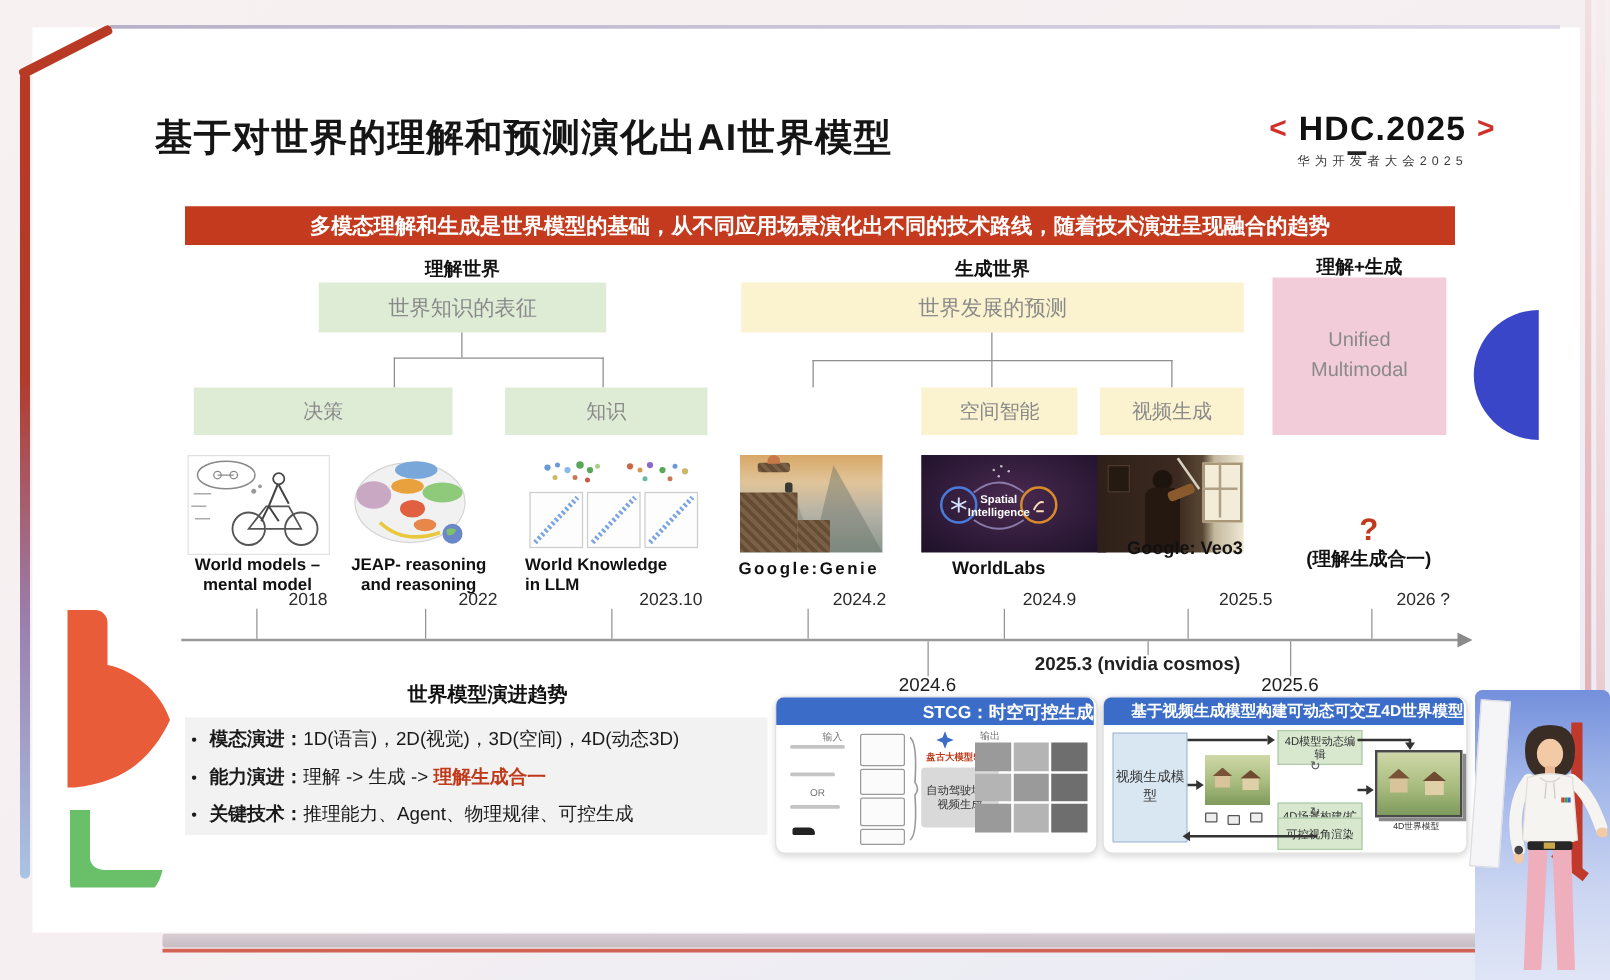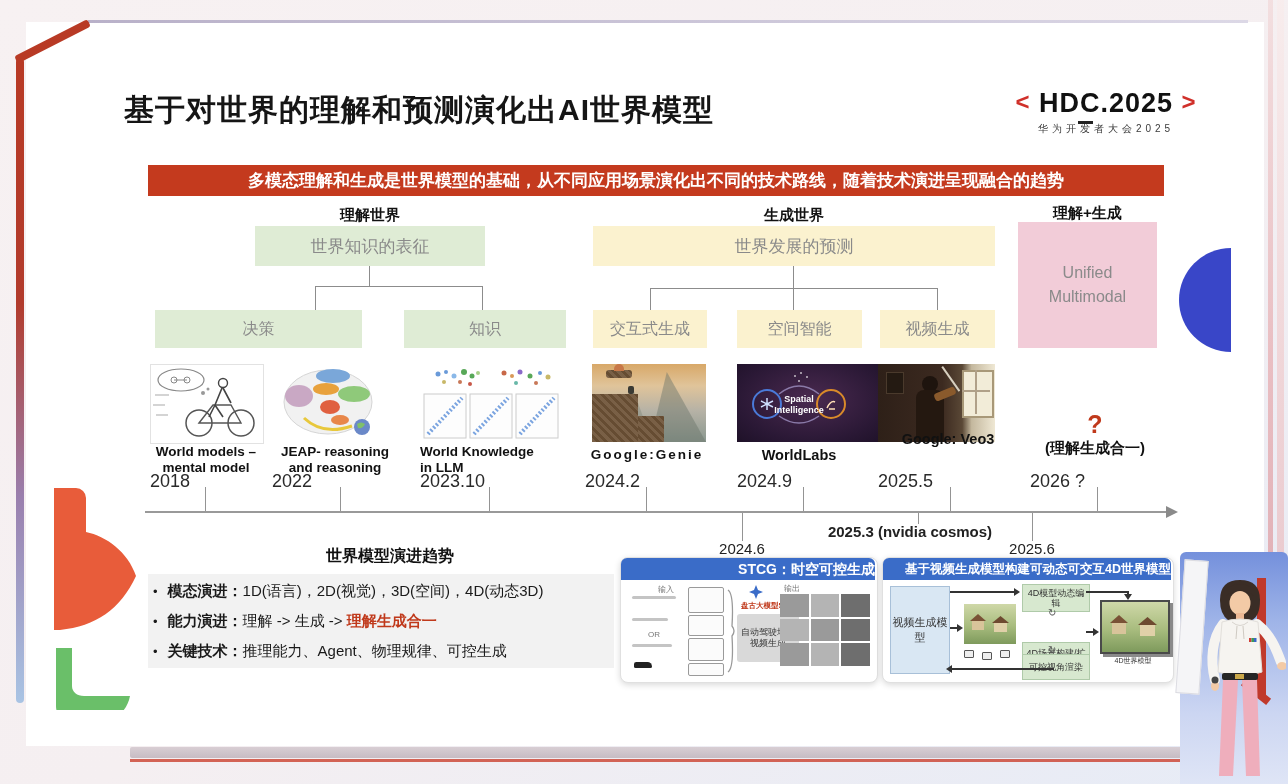--- a/index.html
+++ b/index.html
@@ -28,21 +28,21 @@
     font-weight:bold;font-size:17px;line-height:31px;text-align:center;}
   
   .sec-h{font-weight:bold;font-size:15px;text-align:center;color:#111;}
   .tbox{display:flex;align-items:center;justify-content:center;color:#8a8a8a;}
   .green{background:#dfecd5;}
   .yellow{background:#fbf2cf;}
   .pinkbox{background:#f2ccd8;}
   .tline{background:#8c8c8c;}
   
   .msname{font-weight:bold;font-size:13.5px;line-height:16px;text-align:center;color:#111;}
-  .msdate{font-size:18px;text-align:left;color:#2a2a2a;}
+  .msdate{font-size:14px;text-align:right;color:#2a2a2a;}
   .thumb{top:364px;height:78px;overflow:hidden;}
   .qmark{font-size:25px;font-weight:bold;color:#c0391b;text-align:center;}
   
   .tick{width:1px;background:#949494;}
   .tl-label{font-size:15px;text-align:center;color:#222;white-space:nowrap;}
   .ah-timeline{width:0;height:0;border-top:6px solid transparent;border-bottom:6px solid transparent;border-left:12px solid #8a8a8a;}
   
   .trend-h{font-weight:bold;font-size:16px;text-align:center;}
   .trend-bg{left:148px;top:574px;width:466px;height:94px;background:#f2f2f2;}
   .bullet-row{left:153px;width:458px;font-size:15px;white-space:nowrap;color:#1a1a1a;}
@@ -132,23 +132,20 @@
     </div>
 
   <div class="abs tbox yellow" style="left:593px;top:226px;width:402px;height:40px;font-size:17px;">
       <span>世界发展的预测</span>
     </div>
   <div class="abs tline" style="left:793px;top:266px;width:1px;height:22px;"></div>
   <div class="abs tline" style="left:650px;top:288px;width:288px;height:1px;"></div>
   <div class="abs tline" style="left:650px;top:288px;width:1px;height:22px;"></div>
   <div class="abs tline" style="left:793px;top:288px;width:1px;height:22px;"></div>
   <div class="abs tline" style="left:937px;top:288px;width:1px;height:22px;"></div>
-  <div class="abs tbox yellow" style="left:593px;top:310px;width:114px;height:38px;font-size:16px;">
-      <span>交互式生成</span>
-    </div>
   <div class="abs tbox yellow" style="left:737px;top:310px;width:125px;height:38px;font-size:16px;">
       <span>空间智能</span>
     </div>
   <div class="abs tbox yellow" style="left:880px;top:310px;width:115px;height:38px;font-size:16px;">
       <span>视频生成</span>
     </div>
 
   <div class="abs tbox pinkbox" style="left:1018px;top:222px;width:139px;height:126px;font-size:16px;flex-direction:column;line-height:1.5;">
     <span>Unified</span>
     <span>Multimodal</span>

